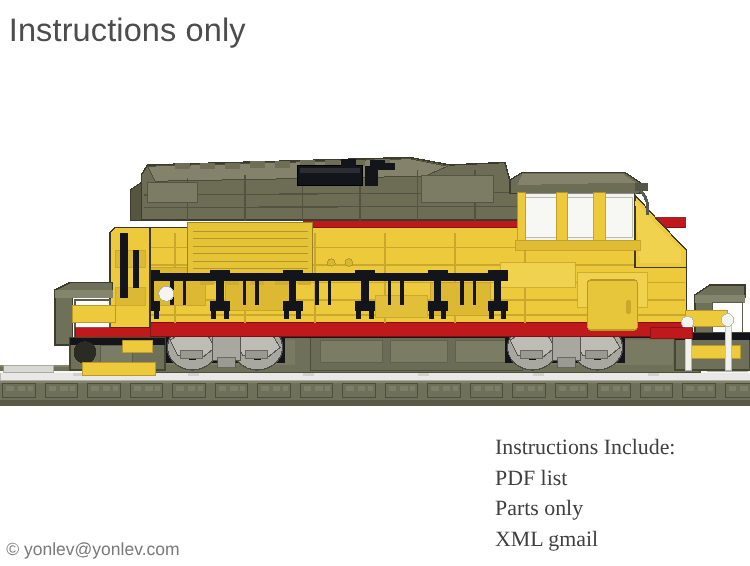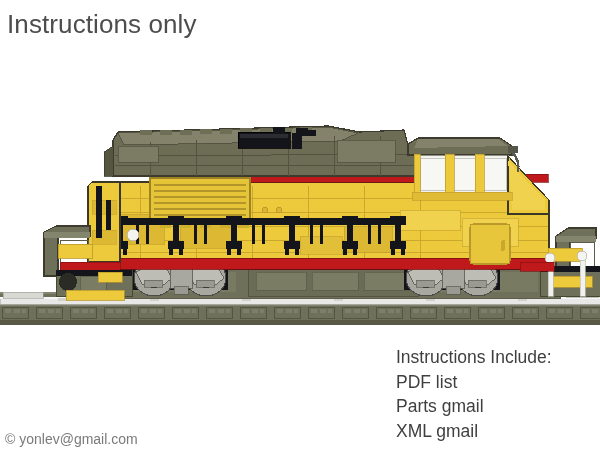--- a/index.html
+++ b/index.html
@@ -20,20 +20,21 @@
   }
   #copyright-text {
     position: absolute; left: 5px; top: 431px;
     font-size: 14px; line-height: 17px;
     color: #7a7a7a; white-space: nowrap;
   }
   #includes-block {
     position: absolute; left: 396px; top: 345px;
     font-size: 17.5px; line-height: 24.5px;
     color: #3f3f3f;
+    font-family: Liberation Serif, serif;
   }
   #includes-block div { white-space: nowrap; }
 
   
   #loco-wrap { position: absolute; left: 0; top: 0; width: 600px; height: 453px; }
   #loco-svg { display: block; width: 600px; height: 453px; }
 </style>
 </head>
 <body>
 
@@ -338,19 +339,19 @@
         <rect x="520" y="262" width="34" height="9" fill="#c0191c" stroke="#7c1013" stroke-width="0.6"></rect>
       </g>
     </svg>
   </div>
 
   <div id="title-text">Instructions only</div>
 
   <div id="includes-block">
     <div>Instructions Include:</div>
     <div>PDF list</div>
-    <div>Parts gmail</div>
+    <div>Parts only</div>
     <div>XML gmail</div>
   </div>
 
-  <div id="copyright-text">© yonlev@gmail.com</div>
+  <div id="copyright-text">© yonlev@yonlev.com</div>
 
 </div>
 
 </body></html>

